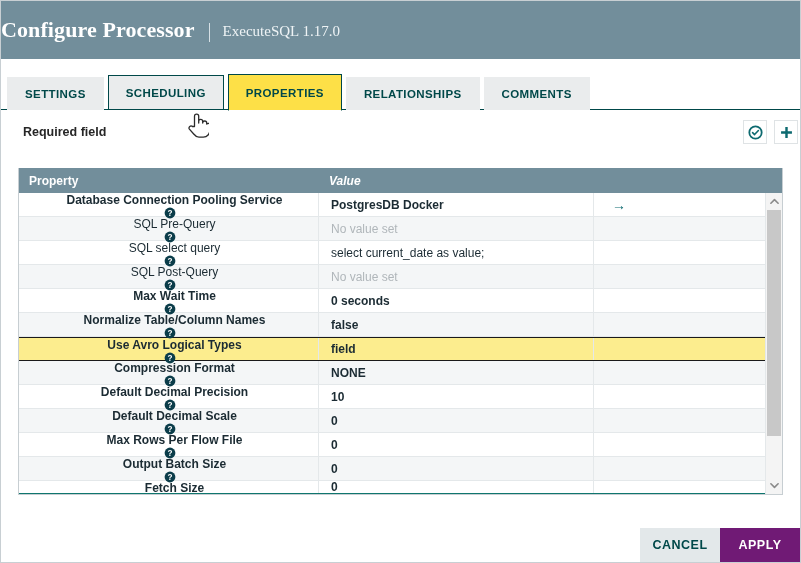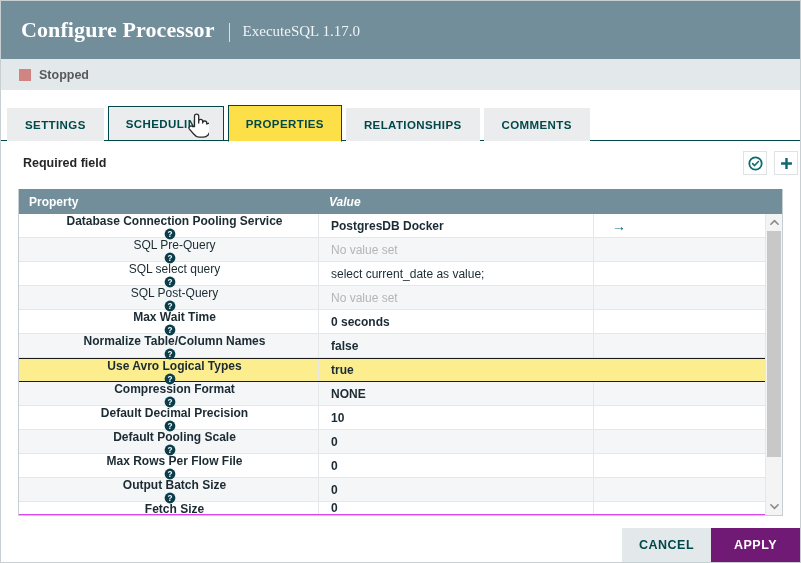--- a/index.html
+++ b/index.html
@@ -23,21 +23,20 @@
     background: #ffffff;
     overflow: hidden;
   }
 
   
   .titlebar {
     height: 58px;
     background: #728e9b;
     display: flex;
     align-items: center;
-    padding-left: 20px;
     box-sizing: border-box;
   }
   .title-main {
     font-family: "Liberation Serif", serif;
     font-size: 22px;
     font-weight: bold;
     color: #ffffff;
     letter-spacing: 0.1px;
   }
   .title-sep {
@@ -153,27 +152,27 @@
     background: #ffffff;
     display: flex;
     align-items: center;
     justify-content: center;
     box-sizing: border-box;
     margin-left: 7px;
   }
 
   
   .table-wrap {
-    margin: 4px 17px;
+    margin: 14px 17px;
     border: 1px solid #c7ced2;
     border-top: none;
     box-sizing: border-box;
     position: relative;
     height: 327px;
-    background: #d946ef;
+    background: #0f766e;
     overflow: hidden;
   }
   .thead {
     display: flex;
     height: 25px;
     background: #728e9b;
     color: #ffffff;
     font-size: 12px;
     font-weight: bold;
     align-items: center;
@@ -276,21 +275,21 @@
     position: absolute;
     left: 0;
     right: 0;
     bottom: 0;
     height: 34px;
     display: flex;
     justify-content: flex-end;
     background: #ffffff;
   }
   .btn {
-    width: 89px;
+    width: 80px;
     display: flex;
     align-items: center;
     justify-content: center;
     font-size: 12.5px;
     font-weight: bold;
     letter-spacing: 0.5px;
     box-sizing: border-box;
   }
   .btn.cancel { background: #e3e8ea; color: #004849; }
   .btn.apply  { background: #701a75; color: #ffffff; }
@@ -310,24 +309,20 @@
 <body>
 
 <div class="dialog">
 
   <div class="titlebar">
     <span class="title-main">Configure Processor</span>
     <span class="title-sep">|</span>
     <span class="title-sub">ExecuteSQL 1.17.0</span>
   </div>
 
-  <div class="statusbar">
-    <span class="status-square"></span>
-    <span class="status-text">Stopped</span>
-  </div>
 
   <div class="tabstrip">
     <div class="tabs" id="tabs-container">
         <div class="tab">SETTINGS</div>
         <div class="tab hover">SCHEDULING</div>
         <div class="tab active">PROPERTIES</div>
         <div class="tab">RELATIONSHIPS</div>
         <div class="tab">COMMENTS</div>
       </div>
   </div>
@@ -424,21 +419,21 @@
           <div class="cell-extra"></div>
         </div>
         <div class="row req sel">
           <div class="cell-prop">
             <span class="pname">Use Avro Logical Types</span>
             <svg class="help" viewBox="0 0 14 14">
               <circle cx="7" cy="7" r="6.3" fill="#0b3d4a"></circle>
               <text x="7" y="10.4" text-anchor="middle" font-size="9.5" font-family="Liberation Sans, sans-serif" font-weight="bold" fill="#ffffff">?</text>
             </svg>
           </div>
-          <div class="cell-val">true</div>
+          <div class="cell-val">field</div>
           <div class="cell-extra"></div>
         </div>
         <div class="row alt req">
           <div class="cell-prop">
             <span class="pname">Compression Format</span>
             <svg class="help" viewBox="0 0 14 14">
               <circle cx="7" cy="7" r="6.3" fill="#0b3d4a"></circle>
               <text x="7" y="10.4" text-anchor="middle" font-size="9.5" font-family="Liberation Sans, sans-serif" font-weight="bold" fill="#ffffff">?</text>
             </svg>
           </div>
@@ -451,21 +446,21 @@
             <svg class="help" viewBox="0 0 14 14">
               <circle cx="7" cy="7" r="6.3" fill="#0b3d4a"></circle>
               <text x="7" y="10.4" text-anchor="middle" font-size="9.5" font-family="Liberation Sans, sans-serif" font-weight="bold" fill="#ffffff">?</text>
             </svg>
           </div>
           <div class="cell-val">10</div>
           <div class="cell-extra"></div>
         </div>
         <div class="row alt req">
           <div class="cell-prop">
-            <span class="pname">Default Pooling Scale</span>
+            <span class="pname">Default Decimal Scale</span>
             <svg class="help" viewBox="0 0 14 14">
               <circle cx="7" cy="7" r="6.3" fill="#0b3d4a"></circle>
               <text x="7" y="10.4" text-anchor="middle" font-size="9.5" font-family="Liberation Sans, sans-serif" font-weight="bold" fill="#ffffff">?</text>
             </svg>
           </div>
           <div class="cell-val">0</div>
           <div class="cell-extra"></div>
         </div>
         <div class="row req">
           <div class="cell-prop">

